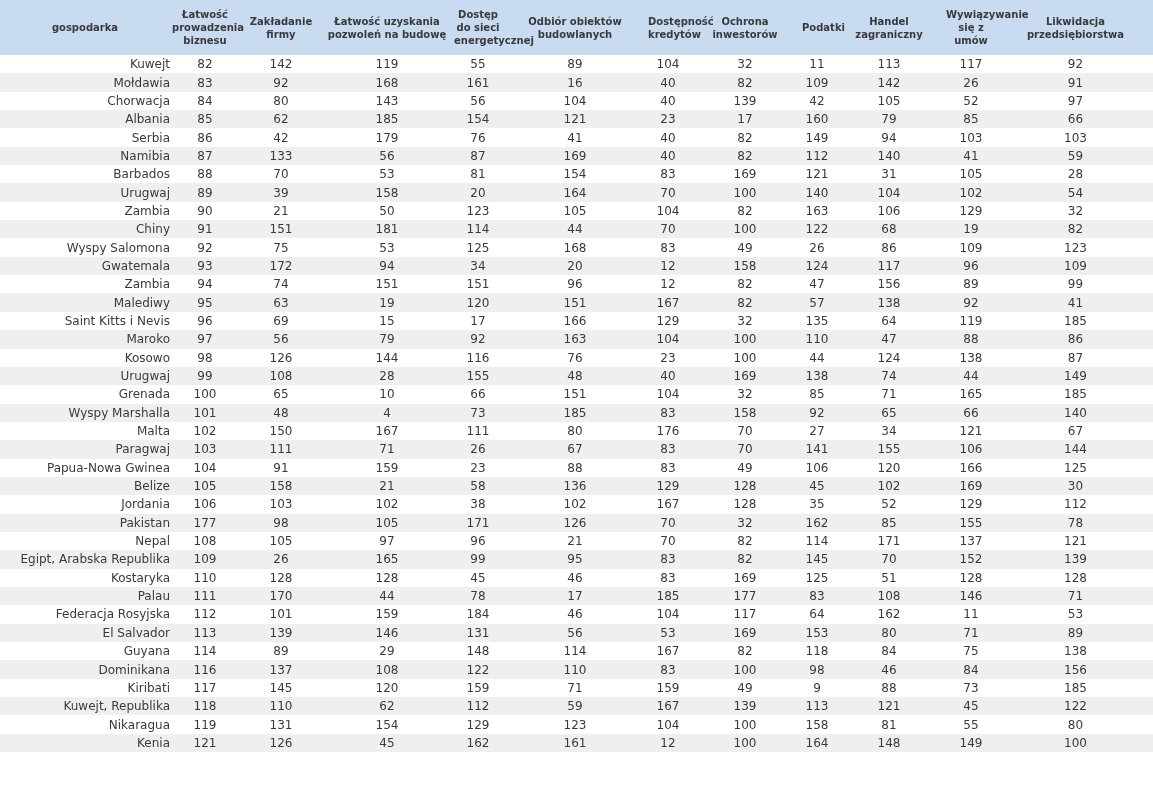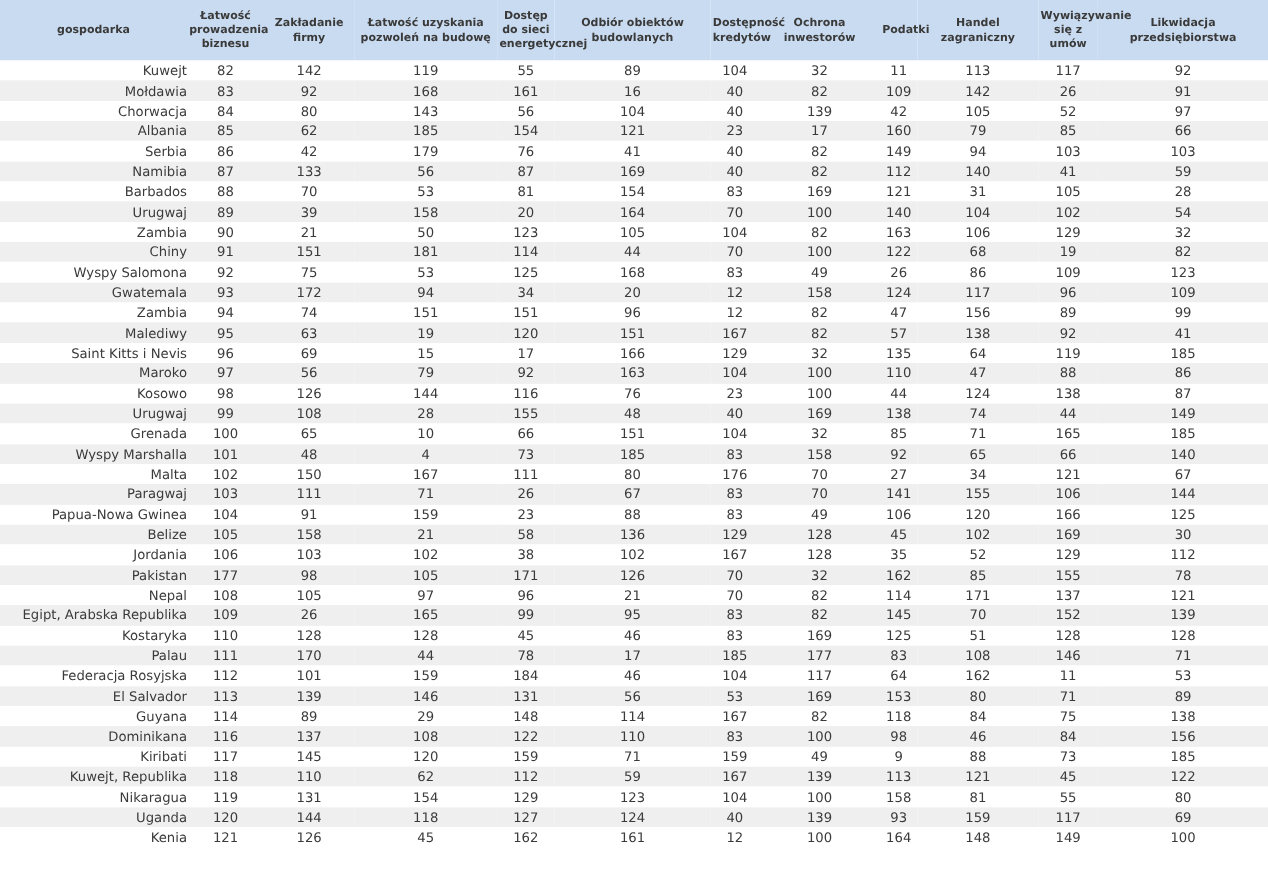--- a/index.html
+++ b/index.html
@@ -576,34 +576,20 @@
         <td>129</td>
         <td>123</td>
         <td>104</td>
         <td>100</td>
         <td>158</td>
         <td>81</td>
         <td>55</td>
         <td>80</td>
       </tr>
       <tr>
-        <td class="name">Uganda</td>
-        <td>120</td>
-        <td>144</td>
-        <td>118</td>
-        <td>127</td>
-        <td>124</td>
-        <td>40</td>
-        <td>139</td>
-        <td>93</td>
-        <td>159</td>
-        <td>117</td>
-        <td>69</td>
-      </tr>
-      <tr>
         <td class="name">Kenia</td>
         <td>121</td>
         <td>126</td>
         <td>45</td>
         <td>162</td>
         <td>161</td>
         <td>12</td>
         <td>100</td>
         <td>164</td>
         <td>148</td>

